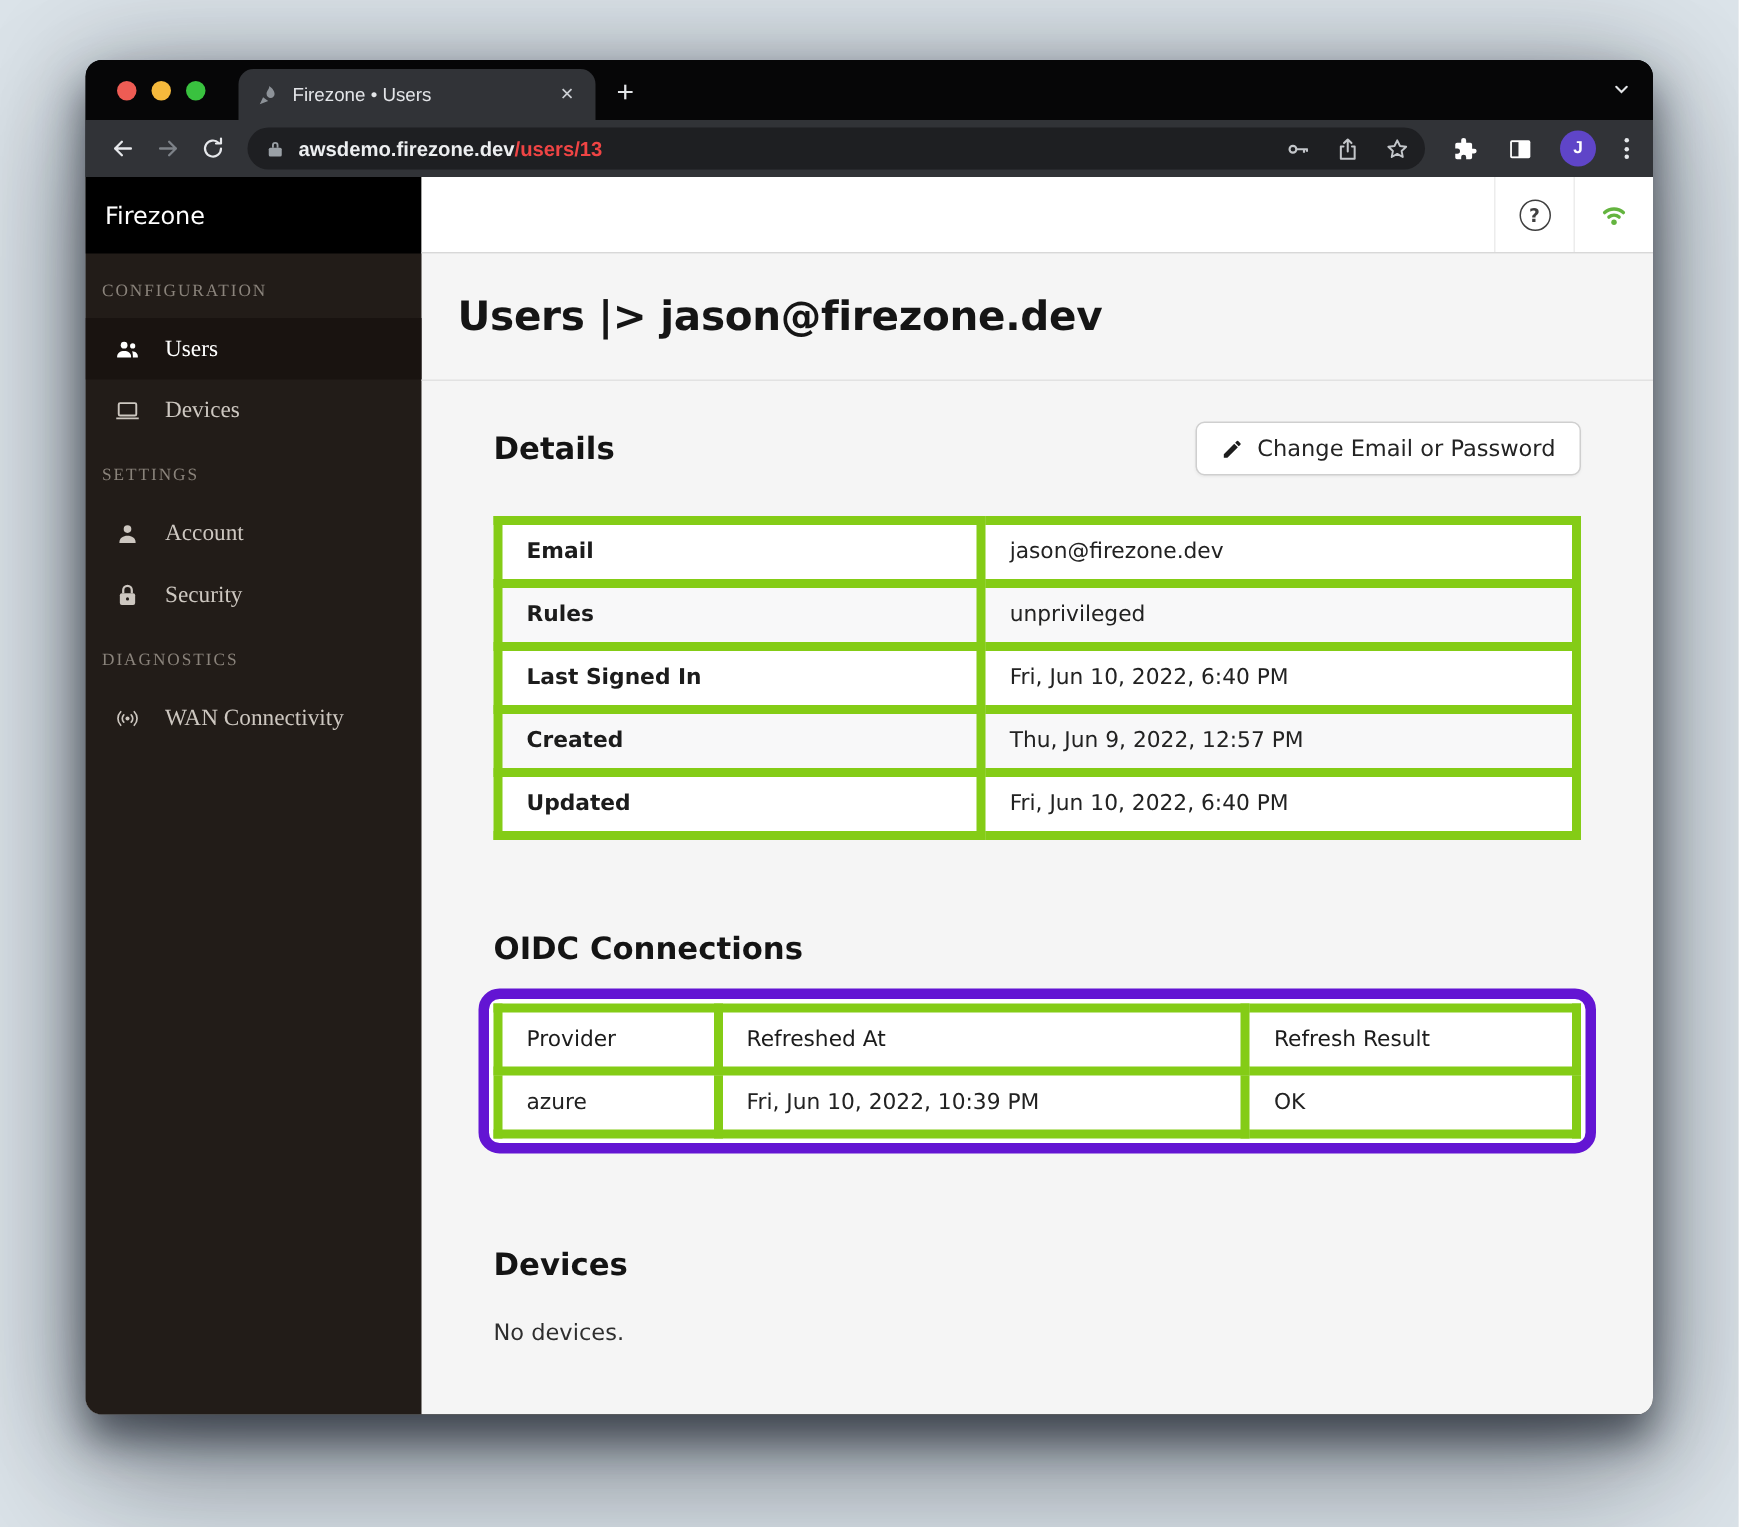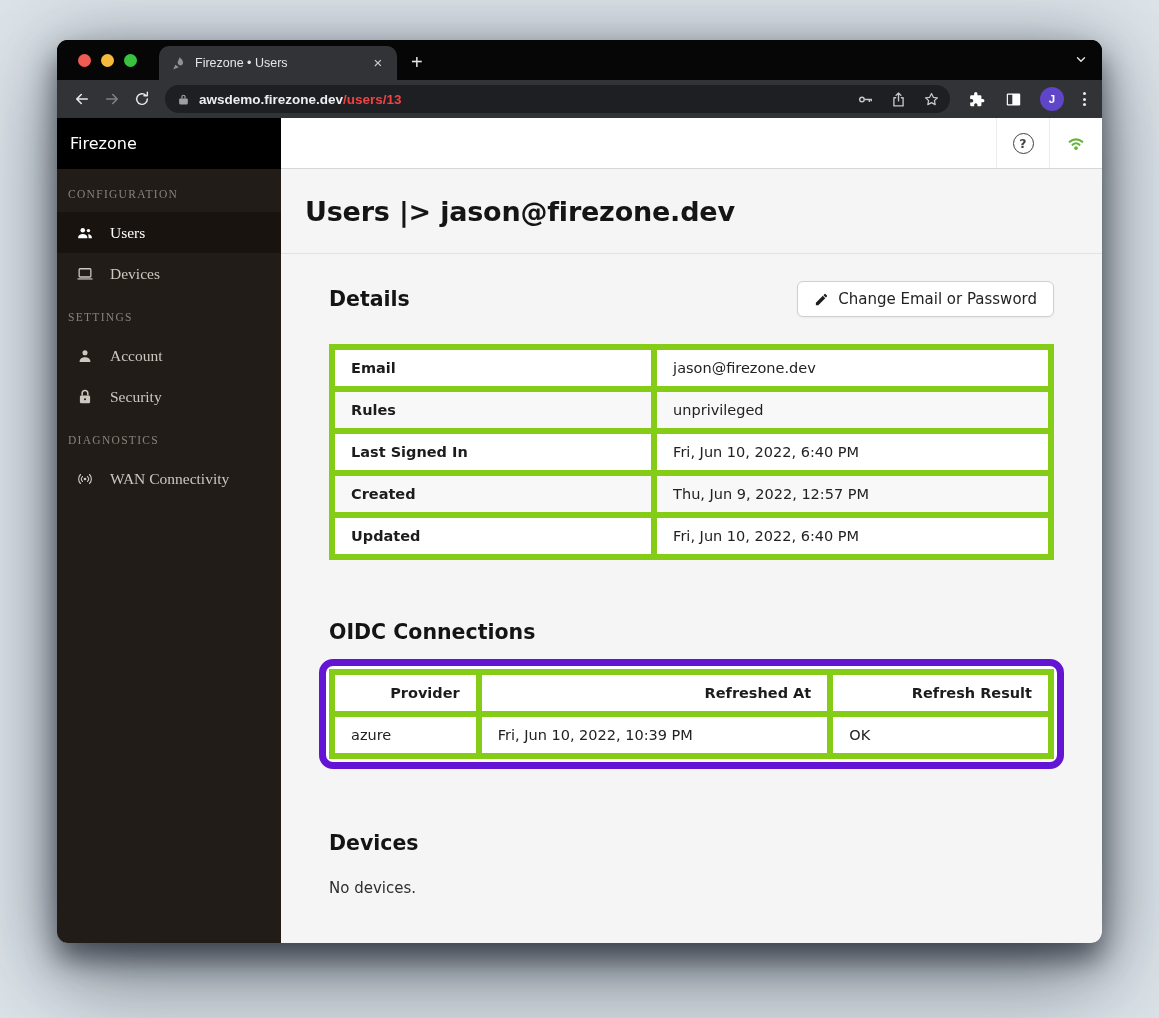--- a/index.html
+++ b/index.html
@@ -70,21 +70,21 @@
   .sec-row { display:flex; align-items:center; justify-content:space-between; margin-bottom:27px; }
   .sec-h { font-size:20.5px; font-weight:700; color:#141414; }
   .btn { display:flex; align-items:center; gap:9px; background:#fff; border:1px solid #cfcfcf; border-radius:6px; padding:8px 16px; font-size:15px; color:#232323; cursor:pointer; box-shadow:0 1px 2px rgba(0,0,0,.05); font-family:inherit; }
   .btn svg { width:15px; height:15px; }
 
   table.data { width:100%; border-collapse:collapse; background:#fff; }
   table.data th, table.data td { border:6px solid #84cc16; font-size:14.5px; color:#222; padding:10px 16px; text-align:left; height:41px; }
   table.data { border:1px solid #e3e3e4; }
   .kv tbody tr:nth-child(even) td { background:#f8f8f9; }
   .kv td.k { font-weight:700; width:44.8%; color:#1c1c1c; }
-  table.data th { font-weight:700; color:#1c1c1c; background:#fff;text-align:right; }
+  table.data th { font-weight:400; color:#1c1c1c; background:#fff; }
 
   .oidc-h { margin-top:60px; margin-bottom:15px; }
   .hl-box { margin:0 -10px; border:7px solid #6315d3; border-radius:14px; background:#fff; padding:3px; }
   .hl-box table.data { border:1px solid #e9e9ea; }
   .c-provider { width:20.4%; } .c-refreshed { width:48.9%; } .c-result { width:30.7%; }
 
   .devices-h { margin-top:62px; margin-bottom:24px; }
   .empty-text { font-size:15px; color:#2e2e2e; }
 
   svg { display:block; }

